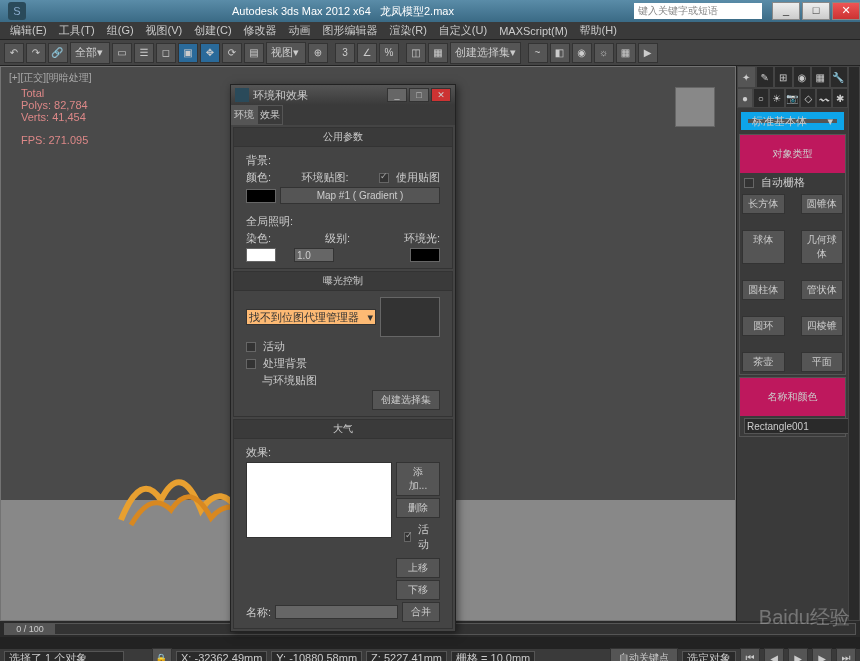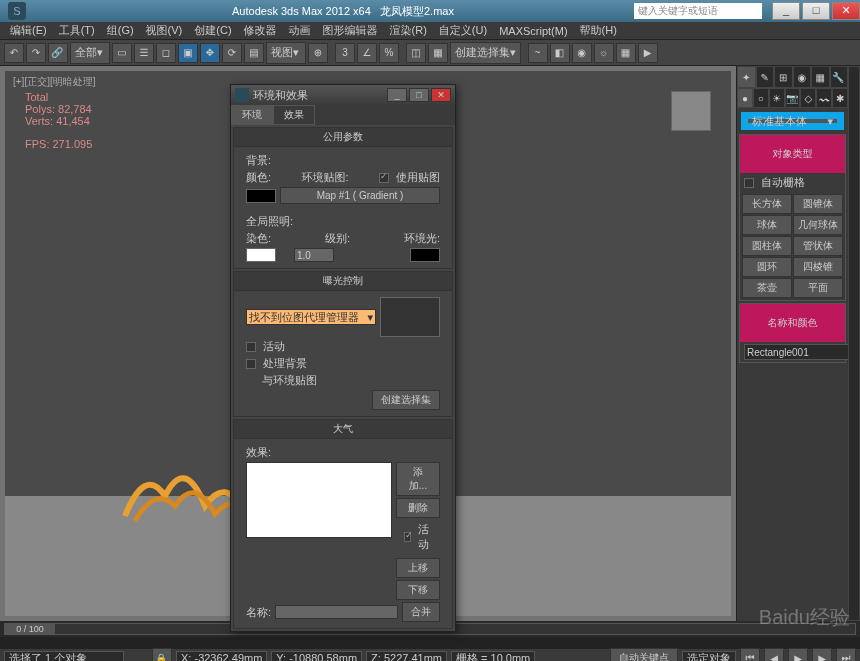--- a/index.html
+++ b/index.html
@@ -12,48 +12,48 @@
 .titlebar .winbtn { width: 28px; height: 18px; background: linear-gradient(#eee,#ccc); border: 1px solid #888; margin-left: 2px; text-align: center; line-height: 14px; color: #333; }
 .titlebar .winbtn.close { background: linear-gradient(#e55,#c33); color: #fff; }
 .menubar { height: 18px; background: #3a3a3a; display: flex; align-items: center; padding: 0 4px; border-bottom: 1px solid #222; }
 .menubar span { padding: 0 6px; cursor: pointer; }
 .toolbar { height: 26px; background: #444; display: flex; align-items: center; padding: 0 4px; gap: 2px; border-bottom: 1px solid #222; }
 .toolbtn { width: 20px; height: 20px; background: #555; border: 1px solid #333; display: flex; align-items: center; justify-content: center; font-size: 10px; }
 .toolbtn.active { background: #2a6a9a; }
 .toolsep { width: 3px; }
 .tooldrop { background: #555; border: 1px solid #333; height: 22px; padding: 0 4px; display: flex; align-items: center; min-width: 40px; }
 .main { display: flex; height: 555px; }
-.viewport { flex: 1; background: #4a4a4a; position: relative; border: 5px solid #737373; }
+.viewport { flex: 1; background: #4a4a4a; position: relative; border: 1px solid #737373; }
 .viewport-label { position: absolute; top: 4px; left: 8px; color: #aaa; font-size: 10px; }
 .stats { position: absolute; top: 20px; left: 20px; color: #d88; font-size: 10px; font-family: monospace; }
 .viewcube { position: absolute; top: 20px; right: 20px; width: 40px; height: 40px; background: #888; border: 1px solid #666; }
 .axis-gizmo { position: absolute; bottom: 70px; left: 50%; width: 60px; height: 60px; }
 .axis-gizmo .z { position: absolute; width: 2px; height: 40px; background: #44f; left: 20px; bottom: 10px; }
 .axis-gizmo .x { position: absolute; width: 40px; height: 2px; background: #f44; left: 20px; bottom: 10px; }
 .ground { position: absolute; bottom: 0; left: 0; right: 0; height: 120px; background: #888; }
 .flames { position: absolute; bottom: 80px; left: 100px; width: 300px; height: 100px; }
 .cmdpanel { width: 112px; background: #3a3a3a; border-left: 1px solid #222; }
 .cmd-tabs { display: flex; height: 22px; background: #2a2a2a; }
 .cmd-tab { flex: 1; border: 1px solid #444; display: flex; align-items: center; justify-content: center; font-size: 10px; }
 .cmd-tab.active { background: #555; }
 .cmd-dropdown { margin: 4px; background: #555; border: 7px solid #0ea5e9; height: 18px; padding: 0 4px; display: flex; align-items: center; justify-content: space-between; }
 .cmd-section { border: 1px solid #555; margin: 2px; }
 .cmd-header { background: #be185d; text-align: center; padding: 12px; font-size: 10px; }
-.cmd-grid { display: grid; grid-template-columns: 1fr 1fr; gap: 1px; padding: 2px; }
+.cmd-grid { display: grid; grid-template-columns: 1fr 1fr; gap: 16px; padding: 2px; }
 .cmd-btn { background: #555; border: 1px solid #333; padding: 2px; text-align: center; font-size: 10px; cursor: pointer; }
 .cmd-row { display: flex; align-items: center; padding: 2px 4px; gap: 4px; }
 .cmd-input { flex: 1; background: #2a2a2a; border: 1px solid #555; height: 16px; padding: 0 2px; color: #ccc; font-size: 10px; }
 .dialog { position: absolute; top: 84px; left: 230px; width: 226px; background: #444; border: 1px solid #222; box-shadow: 2px 2px 8px rgba(0,0,0,.5); }
 .dialog-title { height: 20px; background: linear-gradient(#555,#3a3a3a); display: flex; align-items: center; padding: 0 4px; }
 .dialog-title .icon { width: 14px; height: 14px; background: #2a4a5a; margin-right: 4px; }
 .dialog-title .text { flex: 1; font-size: 11px; }
 .dialog-title .dbtn { width: 20px; height: 14px; background: #666; border: 1px solid #333; margin-left: 2px; text-align: center; line-height: 12px; font-size: 9px; }
 .dialog-title .dbtn.close { background: #c33; }
 .dialog-tabs { display: flex; height: 20px; background: #3a3a3a; }
-.dialog-tab { padding: 2px 10px; border: 1px solid #555; background: #3a3a3a; font-size: 10px; }
+.dialog-tab { padding: 2px 2px; border: 1px solid #555; background: #3a3a3a; font-size: 10px; }
 .dialog-tab.active { background: #555; }
 .rollout { margin: 2px; border: 1px solid #333; }
 .rollout-header { background: #3a3a3a; text-align: center; padding: 2px; font-size: 10px; border-bottom: 1px solid #333; }
 .rollout-body { padding: 4px; background: #444; }
 .frow { display: flex; align-items: center; gap: 4px; margin: 2px 8px; font-size: 10px; }
 .fswatch { width: 30px; height: 14px; background: #000; border: 1px solid #666; }
 .fbtn { background: #555; border: 1px solid #333; padding: 2px 8px; text-align: center; font-size: 10px; cursor: pointer; }
 .fbtn.wide { flex: 1; }
 .finput { background: #666; border: 1px solid #333; height: 14px; width: 40px; padding: 0 2px; color: #ccc; font-size: 10px; }
 .fdropdown { background: #fdba74; border: 1px solid #333; height: 16px; flex: 1; color: #333; padding: 0 2px; font-size: 10px; display: flex; align-items: center; }

